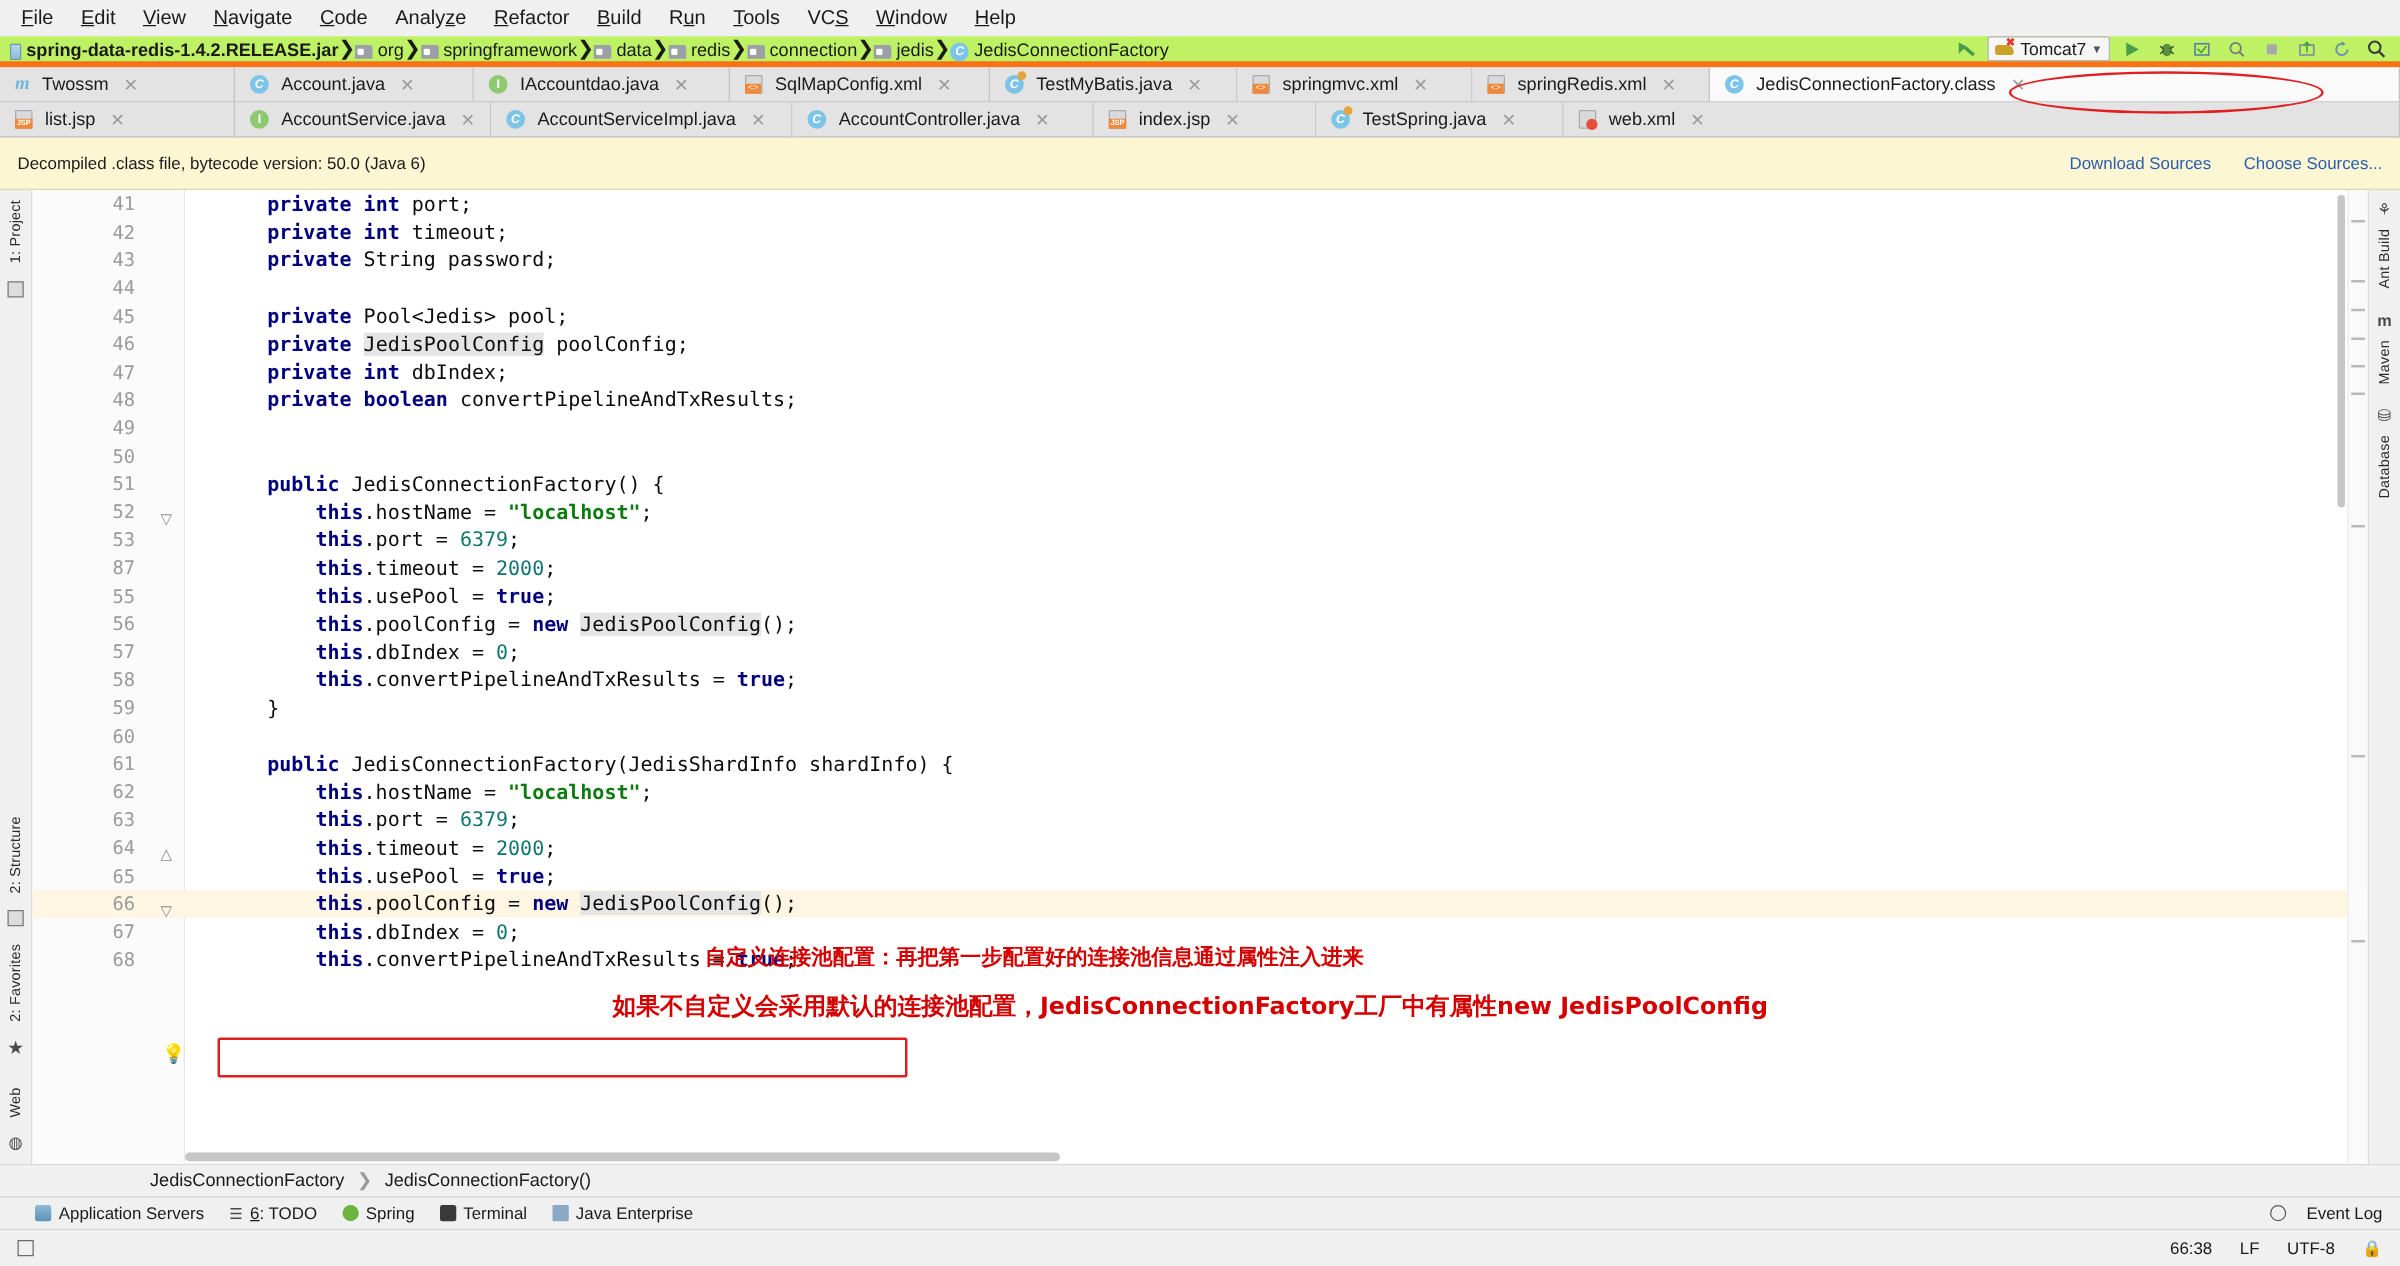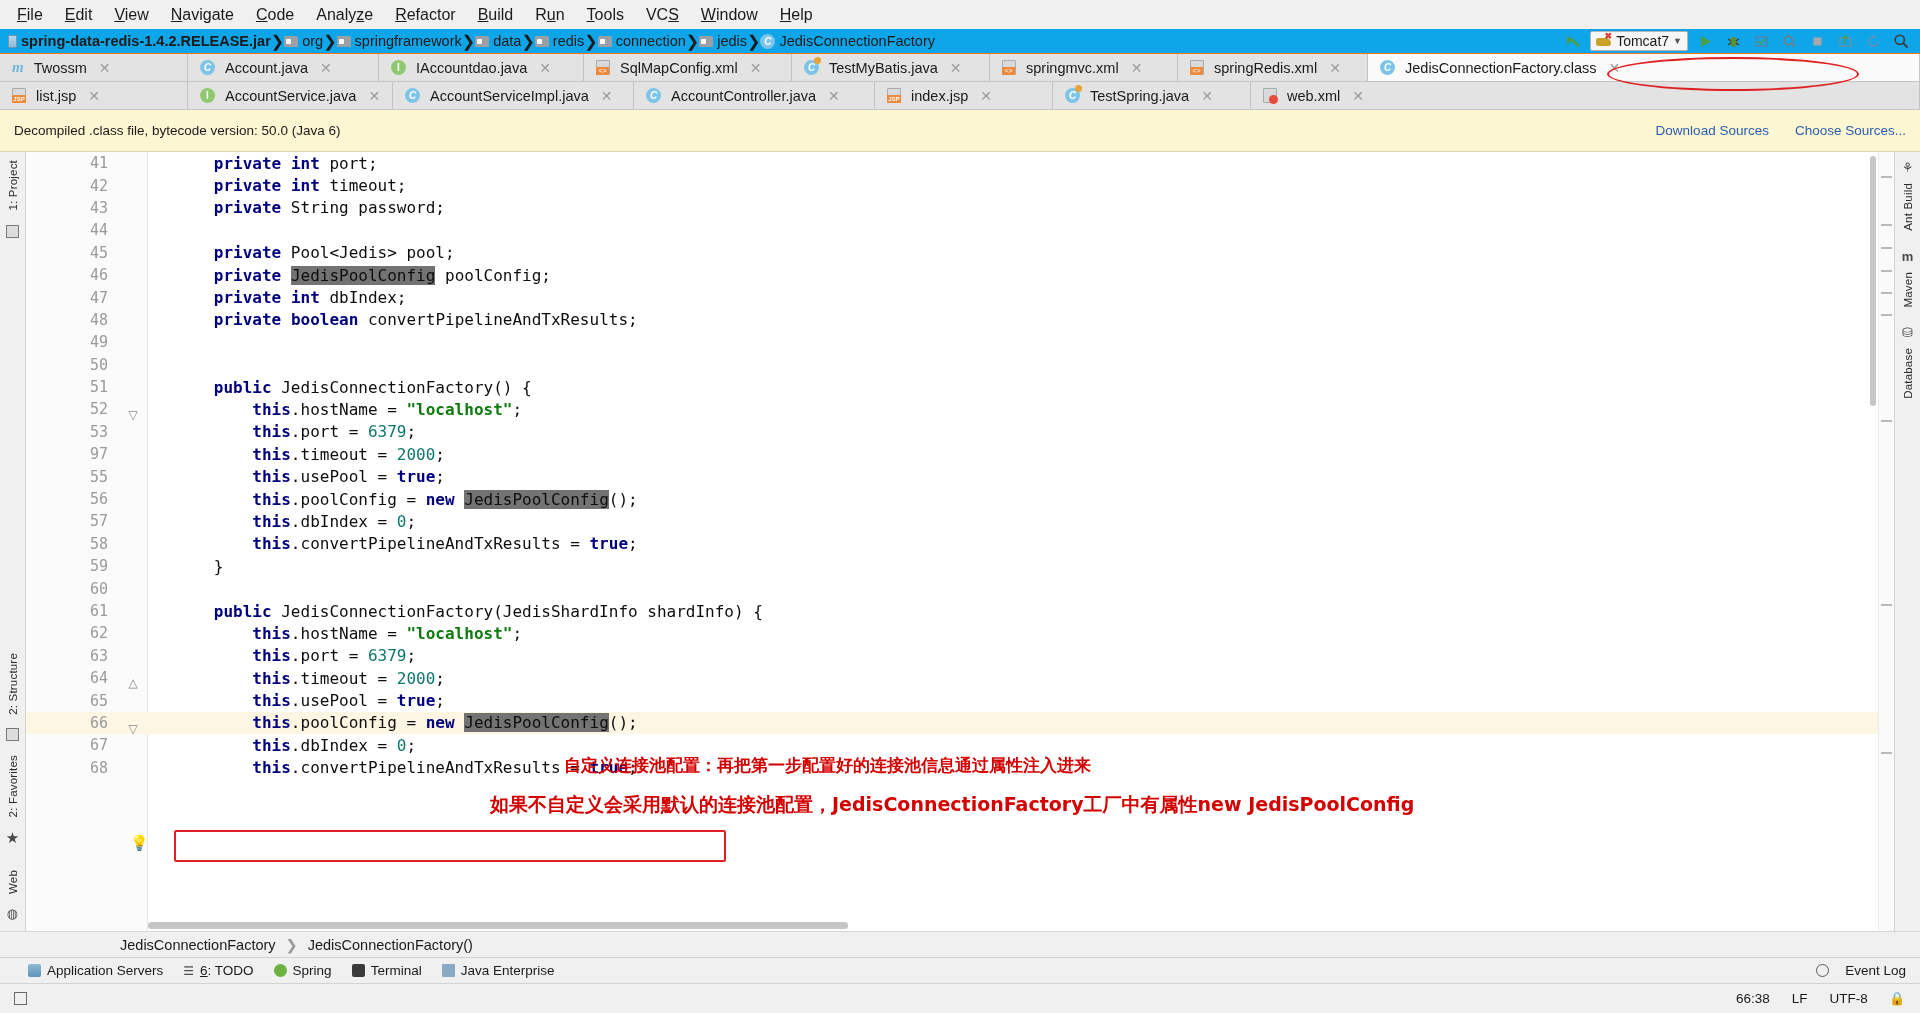--- a/index.html
+++ b/index.html
@@ -15,22 +15,22 @@
     height:29px; background:#f0f0f0; display:flex; align-items:center;
     padding-left:6px; flex:0 0 29px;
   }
   .menubar .mi{
     font-size:16px; padding:3px 11px; color:#1a1a1a; white-space:nowrap;
   }
   .menubar .mi u{ text-decoration:underline; }
 
   
   .navbar{
-    height:25px; background:#0ea5e9; display:flex; align-items:center;
-    padding-left:8px; flex:0 0 25px; border-bottom:1px solid #f97316;
+    height:25px; background:#bef264; display:flex; align-items:flex-end;
+    padding-left:8px; flex:0 0 25px; border-bottom:5px solid #f97316;
   }
   .crumb{ display:flex; align-items:center; font-size:14.5px; white-space:nowrap; }
   .crumb .txt{ color:#1a1a1a; }
   .crumb.bold .txt{ font-weight:bold; }
   .ico{ display:inline-block; vertical-align:middle; margin-right:4px; position:relative; }
   .ico-jar{ width:9px;height:13px;background:linear-gradient(#b8d6ea,#8fb9d6);border:1px solid #6f97b3;border-radius:1px; }
   .ico-folder{ width:14px;height:11px;background:#9aa0a6;border-radius:1px 2px 1px 1px; }
   .ico-folder::before{content:"";position:absolute;left:2px;top:3px;width:5px;height:5px;background:#fff;border-radius:1px;}
   .ico-class{
     width:15px;height:15px;border-radius:50%;background:#7cc4e8;color:#fff;
@@ -108,21 +108,21 @@
   .cline.hl{ background:#fdf6e3; }
   .lnum{
     width:92px;text-align:right;padding-right:10px;color:#9a9a9a;font-size:15px;
     font-family:"DejaVu Sans Mono","Liberation Mono",monospace;flex:0 0 92px;
   }
   .fold{ width:30px;flex:0 0 30px;text-align:center;color:#8a8a8a;font-size:12px;position:relative; }
   .ctext{ flex:1 1 auto; padding-left:8px; color:#0d0d0d; }
   .kw{ color:#00007f; font-weight:bold; }
   .num{ color:#0f766e; }
   .str{ color:#0d7a0d; font-weight:bold; }
-  .hlref{ background:#737373; }
+  .hlref{ background:#e5e5e5; }
   .bulb{ position:absolute; font-size:15px; }
 
   .redbox{
     position:absolute;border:2px solid #e02020;pointer-events:none;border-radius:2px;
   }
   .annot{
     position:absolute;color:#d40000;font-weight:bold;white-space:nowrap;
     font-family:"DejaVu Sans","Liberation Sans",sans-serif;
   }
   .redellipse{
@@ -401,21 +401,21 @@
           <div class="cline"><div class="lnum">44</div><div class="fold"></div></div>
           <div class="cline"><div class="lnum">45</div><div class="fold"></div><div class="ctext">      <span class="kw">private</span> Pool&lt;Jedis&gt; pool;</div></div>
           <div class="cline"><div class="lnum">46</div><div class="fold"></div><div class="ctext">      <span class="kw">private</span> <span class="hlref">JedisPoolConfig</span> poolConfig;</div></div>
           <div class="cline"><div class="lnum">47</div><div class="fold"></div><div class="ctext">      <span class="kw">private</span> <span class="kw">int</span> dbIndex;</div></div>
           <div class="cline"><div class="lnum">48</div><div class="fold"></div><div class="ctext">      <span class="kw">private</span> <span class="kw">boolean</span> convertPipelineAndTxResults;</div></div>
           <div class="cline"><div class="lnum">49</div><div class="fold"></div></div>
           <div class="cline"><div class="lnum">50</div><div class="fold"></div><div class="ctext"></div></div>
           <div class="cline"><div class="lnum">51</div><div class="fold"></div><div class="ctext">      <span class="kw">public</span> JedisConnectionFactory() {</div></div>
           <div class="cline"><div class="lnum">52</div><div class="fold"></div><div class="ctext">          <span class="kw">this</span>.hostName = <span class="str">"localhost"</span>;</div></div>
           <div class="cline"><div class="lnum">53</div><div class="fold"></div><div class="ctext">          <span class="kw">this</span>.port = <span class="num">6379</span>;</div></div>
-          <div class="cline"><div class="lnum">97</div><div class="fold"></div><div class="ctext">          <span class="kw">this</span>.timeout = <span class="num">2000</span>;</div></div>
+          <div class="cline"><div class="lnum">87</div><div class="fold"></div><div class="ctext">          <span class="kw">this</span>.timeout = <span class="num">2000</span>;</div></div>
           <div class="cline"><div class="lnum">55</div><div class="fold"></div><div class="ctext">          <span class="kw">this</span>.usePool = <span class="kw">true</span>;</div></div>
           <div class="cline"><div class="lnum">56</div><div class="fold"></div><div class="ctext">          <span class="kw">this</span>.poolConfig = <span class="kw">new</span> <span class="hlref">JedisPoolConfig</span>();</div></div>
           <div class="cline"><div class="lnum">57</div><div class="fold"></div><div class="ctext">          <span class="kw">this</span>.dbIndex = <span class="num">0</span>;</div></div>
           <div class="cline"><div class="lnum">58</div><div class="fold"></div><div class="ctext">          <span class="kw">this</span>.convertPipelineAndTxResults = <span class="kw">true</span>;</div></div>
           <div class="cline"><div class="lnum">59</div><div class="fold"></div><div class="ctext">      }</div></div>
           <div class="cline"><div class="lnum">60</div><div class="fold"></div><div class="ctext"></div></div>
           <div class="cline"><div class="lnum">61</div><div class="fold"></div><div class="ctext">      <span class="kw">public</span> JedisConnectionFactory(JedisShardInfo shardInfo) {</div></div>
           <div class="cline"><div class="lnum">62</div><div class="fold"></div><div class="ctext">          <span class="kw">this</span>.hostName = <span class="str">"localhost"</span>;</div></div>
           <div class="cline"><div class="lnum">63</div><div class="fold"></div><div class="ctext">          <span class="kw">this</span>.port = <span class="num">6379</span>;</div></div>
           <div class="cline"><div class="lnum">64</div><div class="fold"></div><div class="ctext">          <span class="kw">this</span>.timeout = <span class="num">2000</span>;</div></div>

